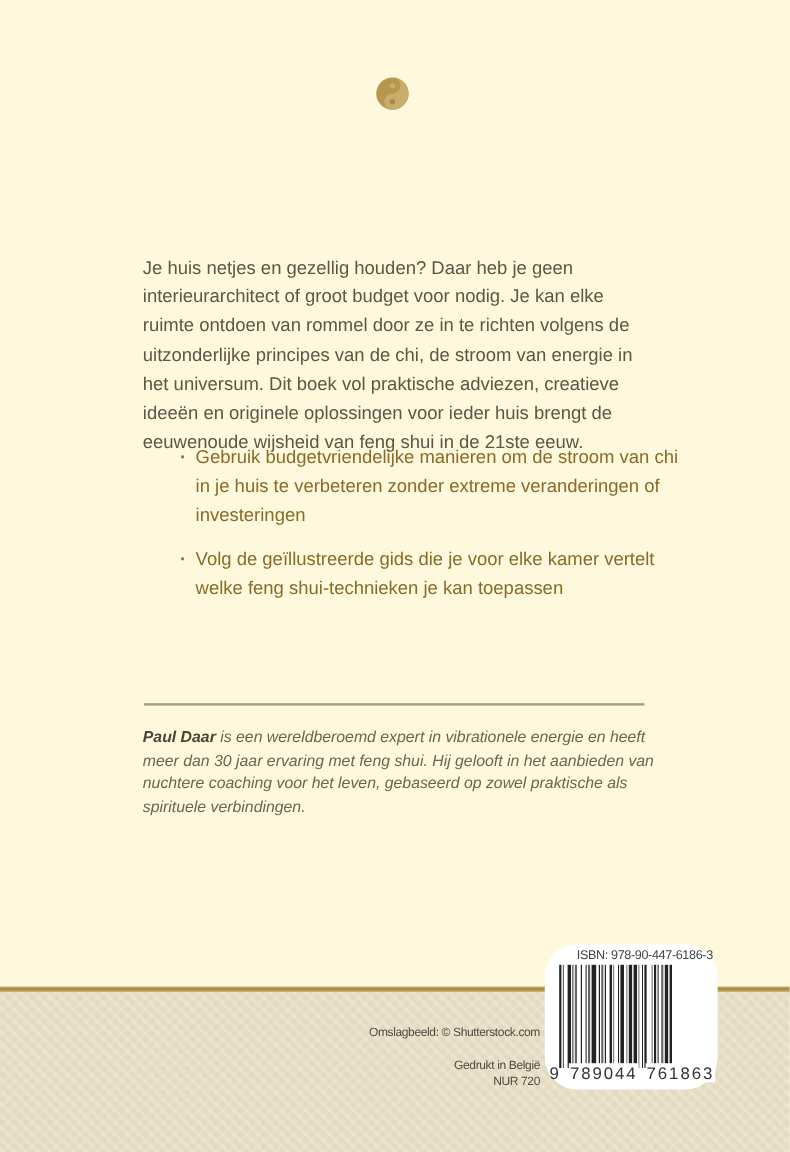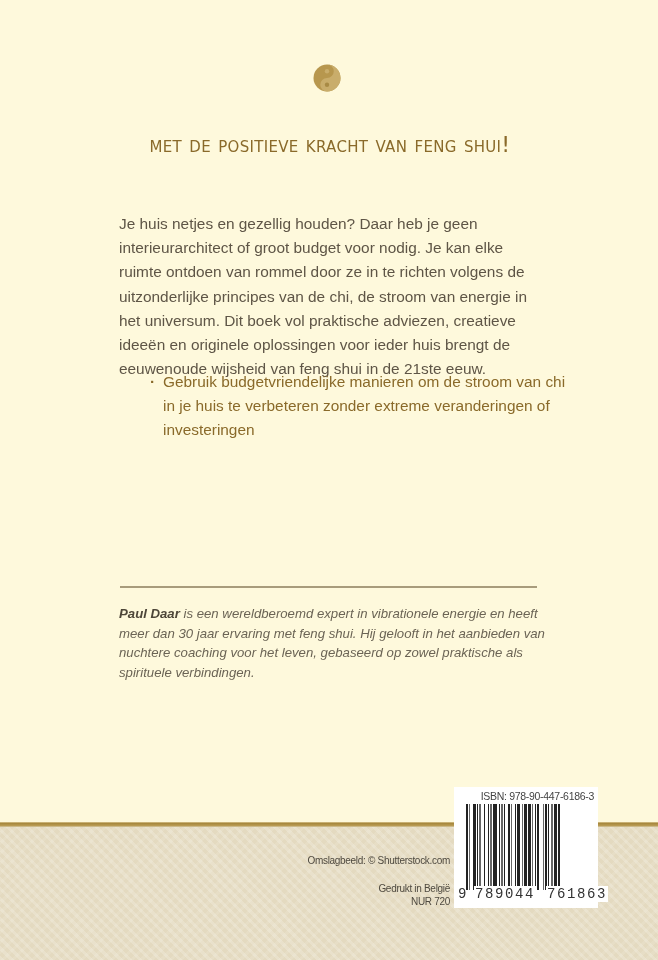--- a/index.html
+++ b/index.html
@@ -59,57 +59,58 @@
     position: absolute; left: 270px; top: 855px; width: 180px; text-align: right;
     color: #4f4a40; font-size: 10px; letter-spacing: -0.3px;
   }
   .printed {
     position: absolute; left: 270px; top: 882px; width: 180px; text-align: right;
     color: #4f4a40; font-size: 10px; line-height: 13px; letter-spacing: -0.3px;
   }
   .barcode {
     position: absolute; left: 454px; top: 787px; width: 144px; height: 121px;
     background: #ffffff;
+    border-radius: 27px;
   }
   .isbn-text {
     position: absolute; left: 0; top: 3px; width: 140px; text-align: right;
     font-size: 10.5px; color: #444; letter-spacing: -0.3px;
   }
   .bars {
     position: absolute; left: 12px; top: 17px; width: 124px; height: 86px;
     display: flex; align-items: stretch;
   }
   .bar { height: 100%; }
   .digits {
     position: absolute; left: 4px; top: 99px; width: 136px;
-    font-size: 14px; color: #333; letter-spacing: 1.6px; white-space: nowrap; font-family: Liberation Mono, monospace;
+    font-size: 14px; color: #333; letter-spacing: 1.6px; white-space: nowrap;
   }
   .digits .lead { display: inline-block; width: 16px; }
   .digits span.grp { background: #fff; padding: 0 1px; }
 </style>
 </head>
 <body>
 
 <div class="cream"></div>
 
 <svg class="yinyang" viewBox="0 0 28 28">
   <circle cx="14" cy="14" r="13.5" fill="#b7974e"></circle>
   <path d="M14 0.5 A13.5 13.5 0 0 1 14 27.5 A6.75 6.75 0 0 1 14 14 A6.75 6.75 0 0 0 14 0.5 Z" fill="#c9ad6b"></path>
   <circle cx="14" cy="7.3" r="2.2" fill="#c9ad6b"></circle>
   <circle cx="14" cy="20.7" r="2.2" fill="#a88a44"></circle>
 </svg>
 
 <div class="headline">
-  <span class="line">met de positieve kracht van feng shui!</span>
 </div>
 
 <p class="intro" style="margin:0">Je huis netjes en gezellig houden? Daar heb je geen interieurarchitect of groot budget voor nodig. Je kan elke ruimte ontdoen van rommel door ze in te richten volgens de uitzonderlijke principes van de chi, de stroom van energie in het universum. Dit boek vol praktische adviezen, creatieve ideeën en originele oplossingen voor ieder huis brengt de eeuwenoude wijsheid van feng shui in de 21ste eeuw.</p>
 
 <ul class="bullets">
   <li>Gebruik budgetvriendelijke manieren om de stroom van chi in je huis te verbeteren zonder extreme veranderingen of investeringen</li>
+  <li>Volg de geïllustreerde gids die je voor elke kamer vertelt welke feng shui-technieken je kan toepassen</li>
 </ul>
 
 <div class="divider"></div>
 
 <p class="bio" style="margin:0"><b>Paul Daar</b><span> is een wereldberoemd expert in vibrationele energie en heeft meer dan 30 jaar ervaring met feng shui. Hij gelooft in het aanbieden van nuchtere coaching voor het leven, gebaseerd op zowel praktische als spirituele verbindingen.</span></p>
 
 <div class="gold-line"></div>
 <div class="footer"></div>
 
 <div class="credit">Omslagbeeld: © Shutterstock.com</div>

